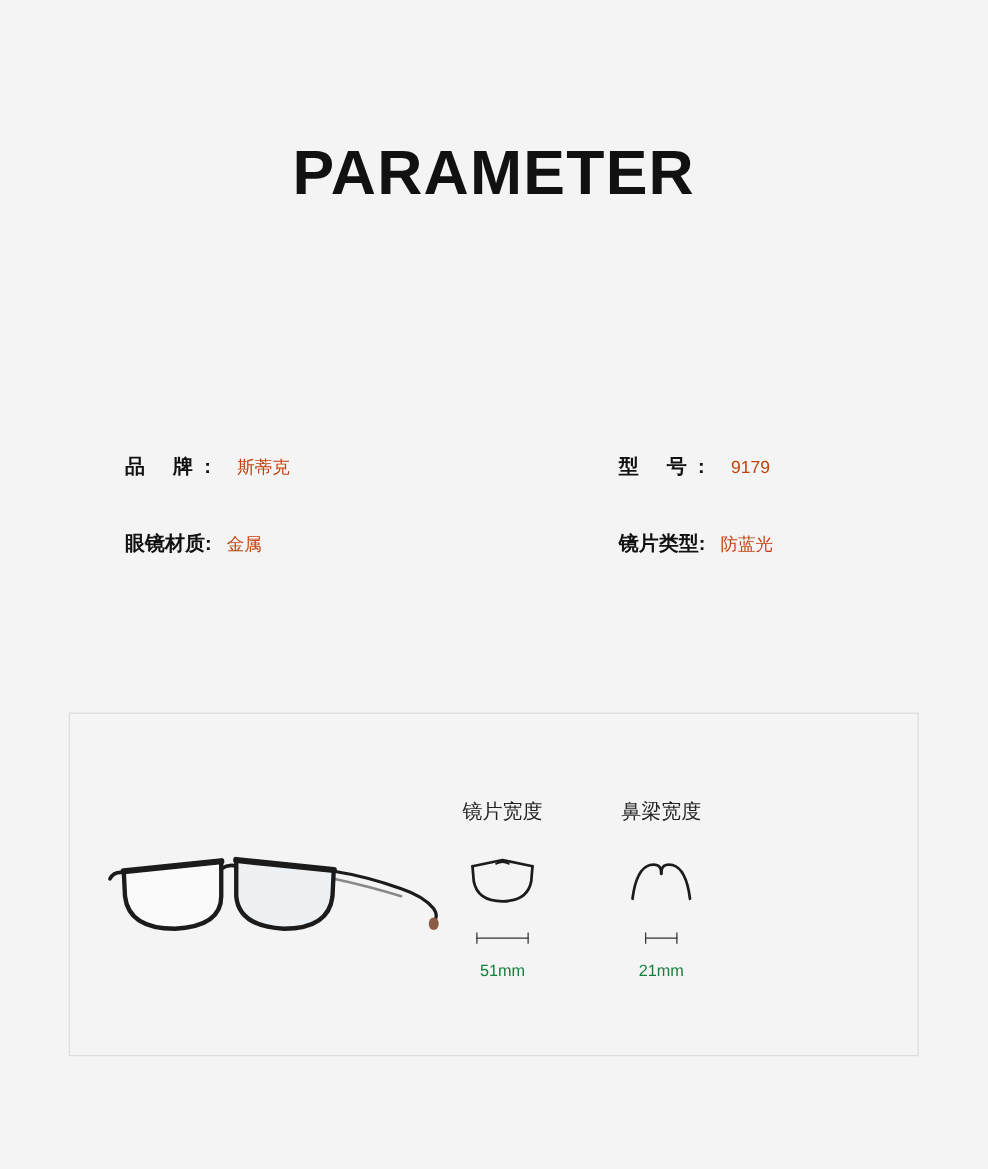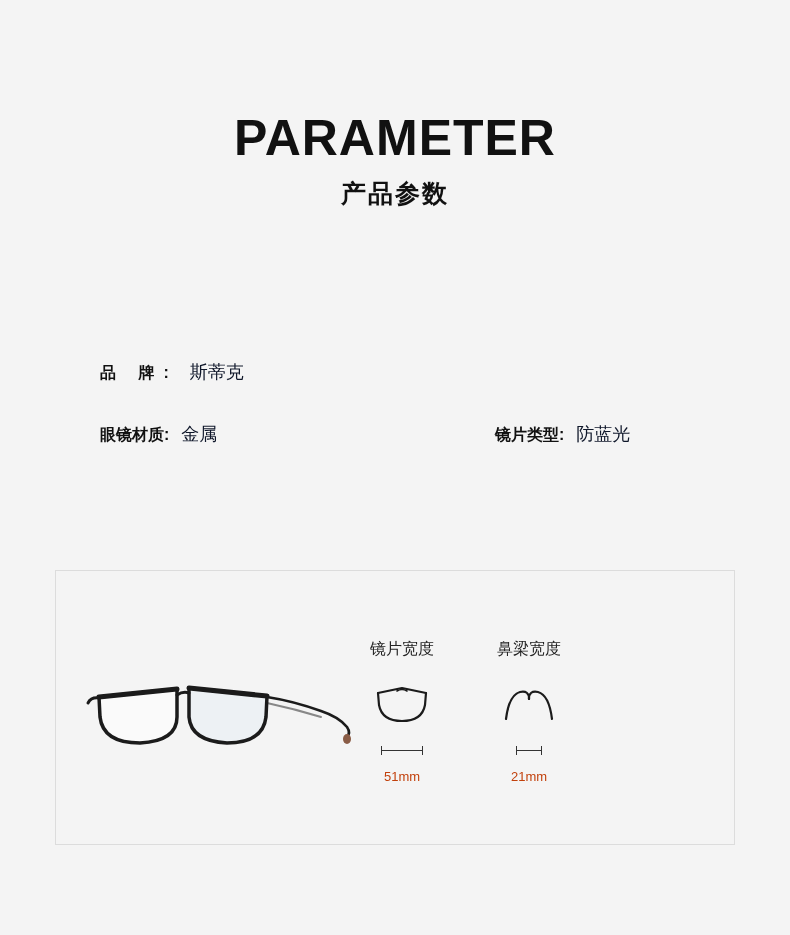--- a/index.html
+++ b/index.html
@@ -75,22 +75,22 @@
   .spec-label {
     font-size: 16px;
     font-weight: bold;
     color: #111;
     white-space: nowrap;
   }
   .spec-label.wide {
     letter-spacing: 9px;
   }
   .spec-value {
-    font-size: 18px;
-    color: #0f172a;
+    font-size: 14px;
+    color: #c2410c;
     margin-left: 12px;
     white-space: nowrap;
   }
 
   
   .panel {
     position: absolute;
     left: 55px;
     top: 570px;
     width: 680px;
@@ -147,39 +147,42 @@
     top: 0;
     width: 1px;
     height: 9px;
     background: #333;
   }
   .measure-bar .cap.l { left: 0; }
   .measure-bar .cap.r { right: 0; }
   .measure-value {
     margin-top: 14px;
     font-size: 13px;
-    color: #c2410c;
+    color: #15803d;
   }
 </style>
 </head>
 <body>
 
 <div class="page">
 
   <div class="title-block">
     <div class="title-main">PARAMETER</div>
-    <div class="title-sub">产品参数</div>
   </div>
 
   <div class="specs">
 
     <div class="spec-row">
       <div class="spec-cell left">
         <span class="spec-label wide">品  牌:</span>
         <span class="spec-value">斯蒂克</span>
+      </div>
+      <div class="spec-cell right">
+        <span class="spec-label wide">型  号:</span>
+        <span class="spec-value">9179</span>
       </div>
     </div>
 
     <div class="spec-row">
       <div class="spec-cell left">
         <span class="spec-label">眼镜材质:</span>
         <span class="spec-value">金属</span>
       </div>
       <div class="spec-cell right">
         <span class="spec-label">镜片类型:</span>

